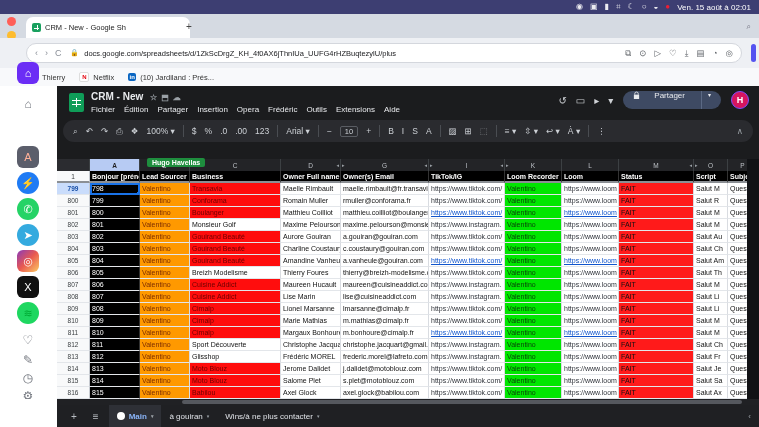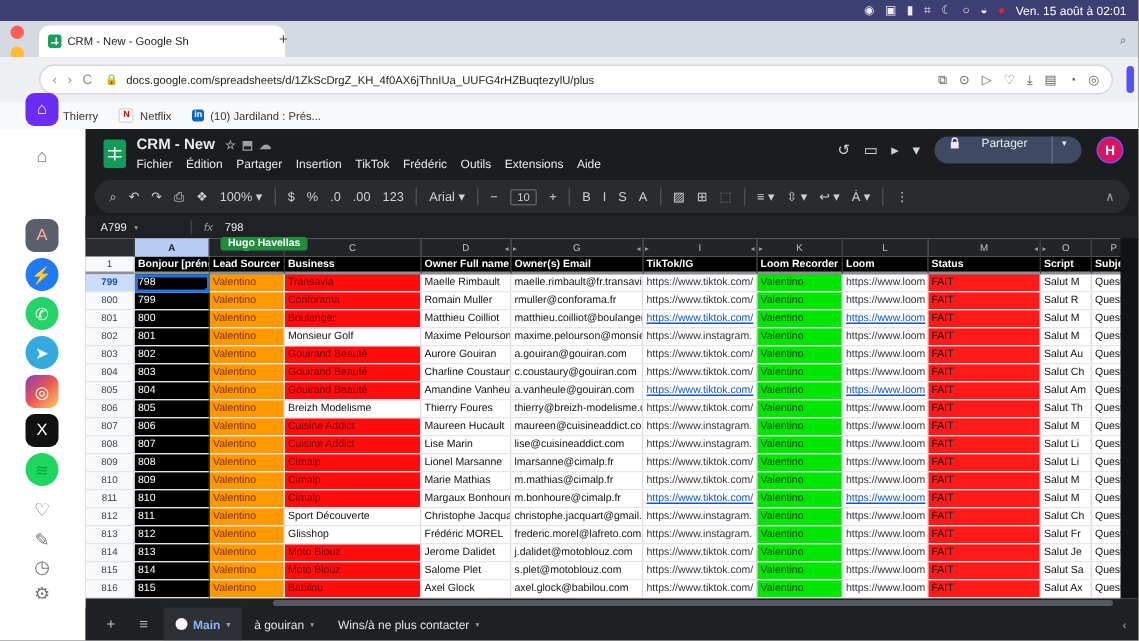--- a/index.html
+++ b/index.html
@@ -193,21 +193,21 @@
     <div id="gsicon"></div>
     <div id="docname">
       <span>CRM - New</span>
       <span class="tico" id="title-icons"><span style="margin-left: 4px;">☆</span><span style="margin-left: 4px;">⬒</span><span style="margin-left: 4px;">☁</span></span>
     </div>
     <div id="gsmenus">
         <span>Fichier</span>
         <span>Édition</span>
         <span>Partager</span>
         <span>Insertion</span>
-        <span>TikTok</span>
+        <span>Opera</span>
         <span>Frédéric</span>
         <span>Outils</span>
         <span>Extensions</span>
         <span>Aide</span>
       </div>
     <div id="headright">
       <span class="hico" id="head-icons" style="display: inline-flex; gap: 9px;">
           <span class="hico">↺</span>
           <span class="hico">▭</span>
           <span class="hico">▸</span>
@@ -256,28 +256,20 @@
       <span class="sep"></span>
       <span class="ti">≡ ▾</span>
       <span class="ti">⇳ ▾</span>
       <span class="ti">↩ ▾</span>
       <span class="ti">Ȧ ▾</span>
       <span class="sep"></span>
       <span class="ti">⋮</span>
       <span class="right">∧</span>
     </div>
 
-  <div class="abs" id="fbar">
-    <span id="namebox">
-      <span>A799</span>
-        <span class="caret">▾</span>
-    </span>
-    <span id="fx">fx</span>
-    <span>798</span>
-  </div>
 
   <div class="abs" id="grid">
       <div class="hrow">
         <div class="hcell" style="width: 33px; background: rgb(43, 44, 48);"></div>
         <div class="hcell selcol" style="width: 50px;">A</div>
         <div class="hcell" style="width: 50px;">B</div>
         <div class="hcell" style="width: 91px;">C</div>
         <div class="hcell" style="width: 60px;">D<span class="cutR">◂</span></div>
         <div class="hcell" style="width: 88px;">G<span class="cutL">▸</span><span class="cutR">◂</span></div>
         <div class="hcell" style="width: 76px;">I<span class="cutL">▸</span><span class="cutR">◂</span></div>

